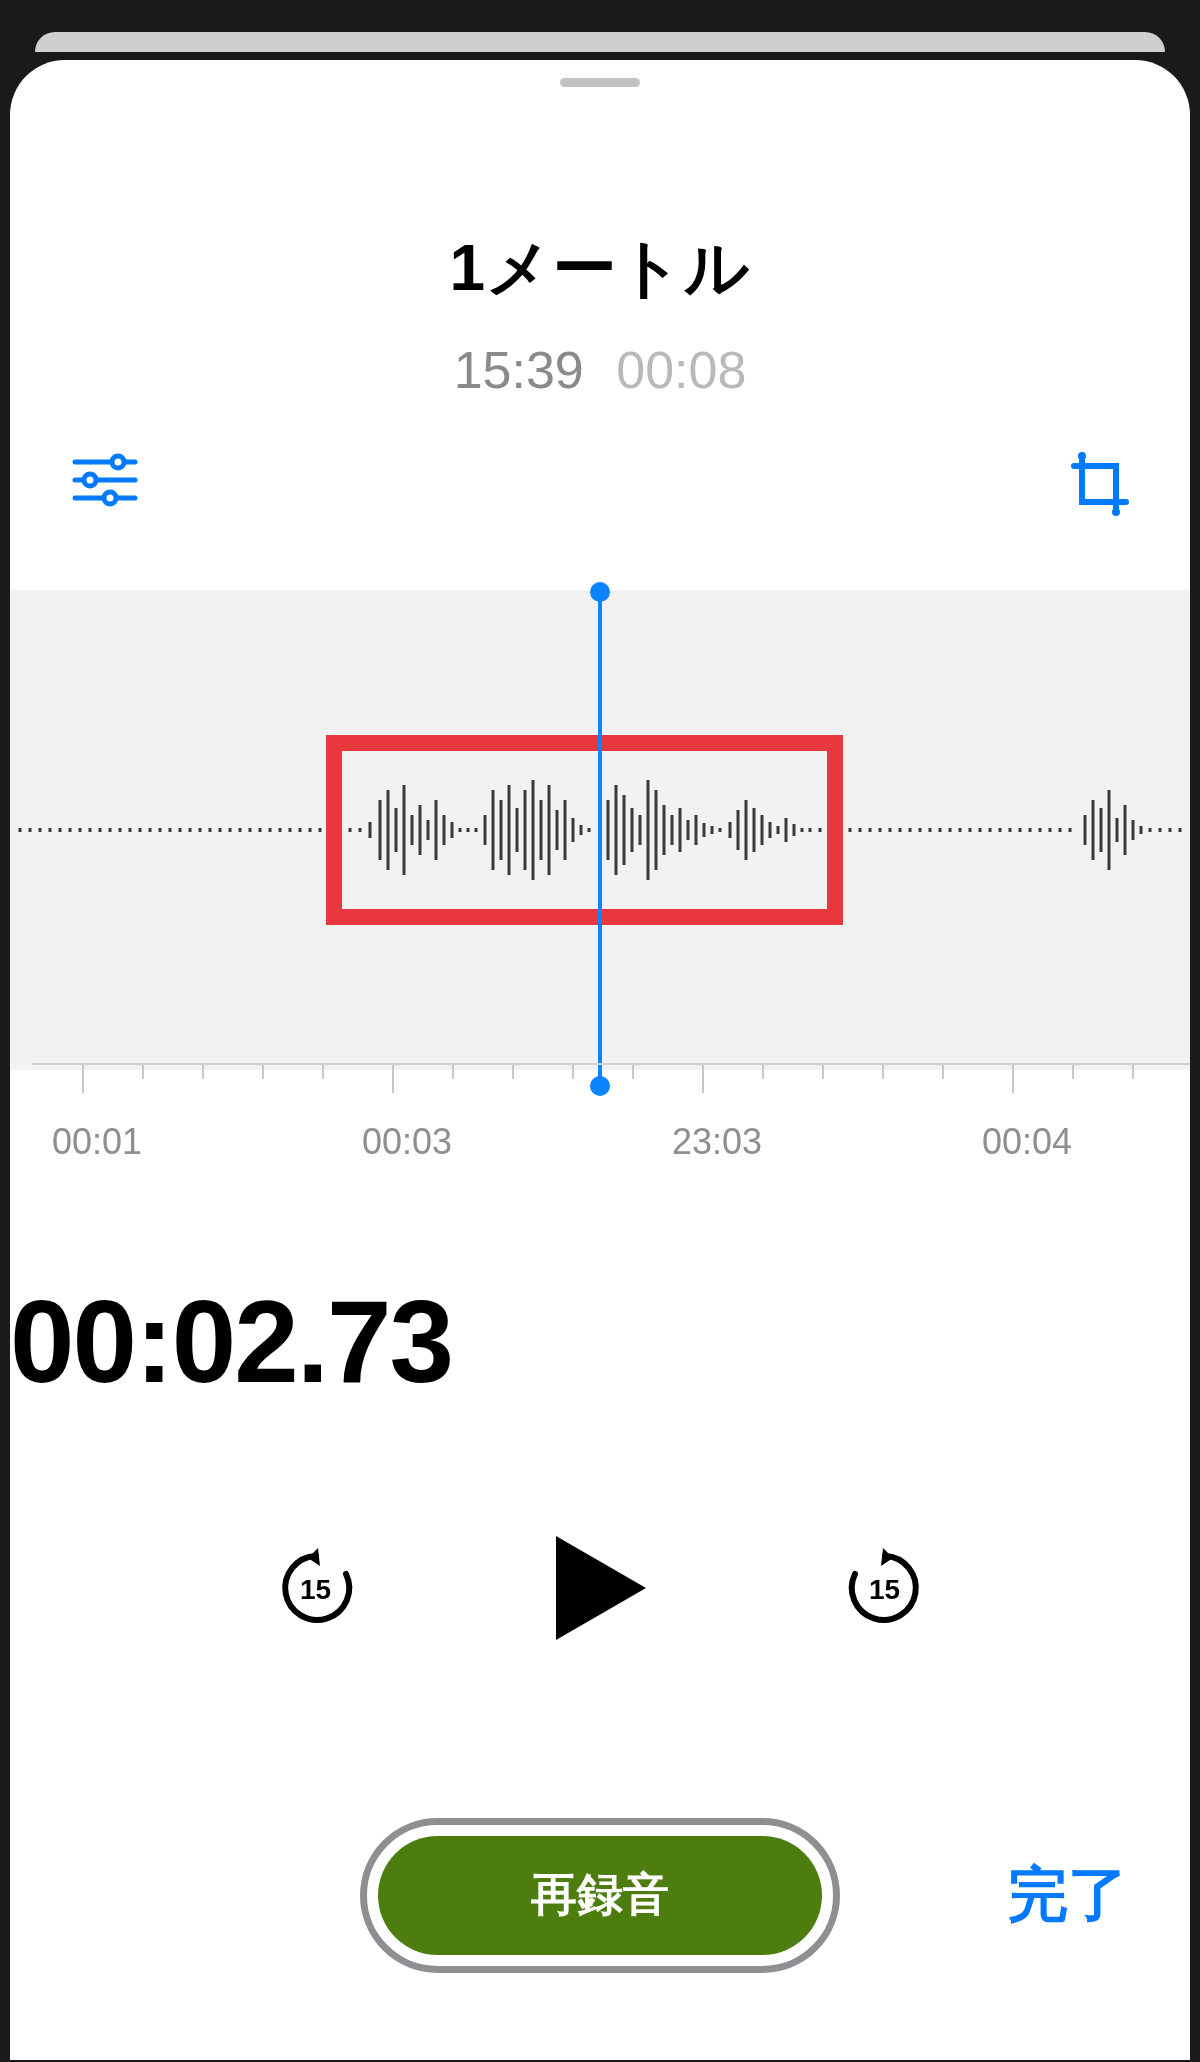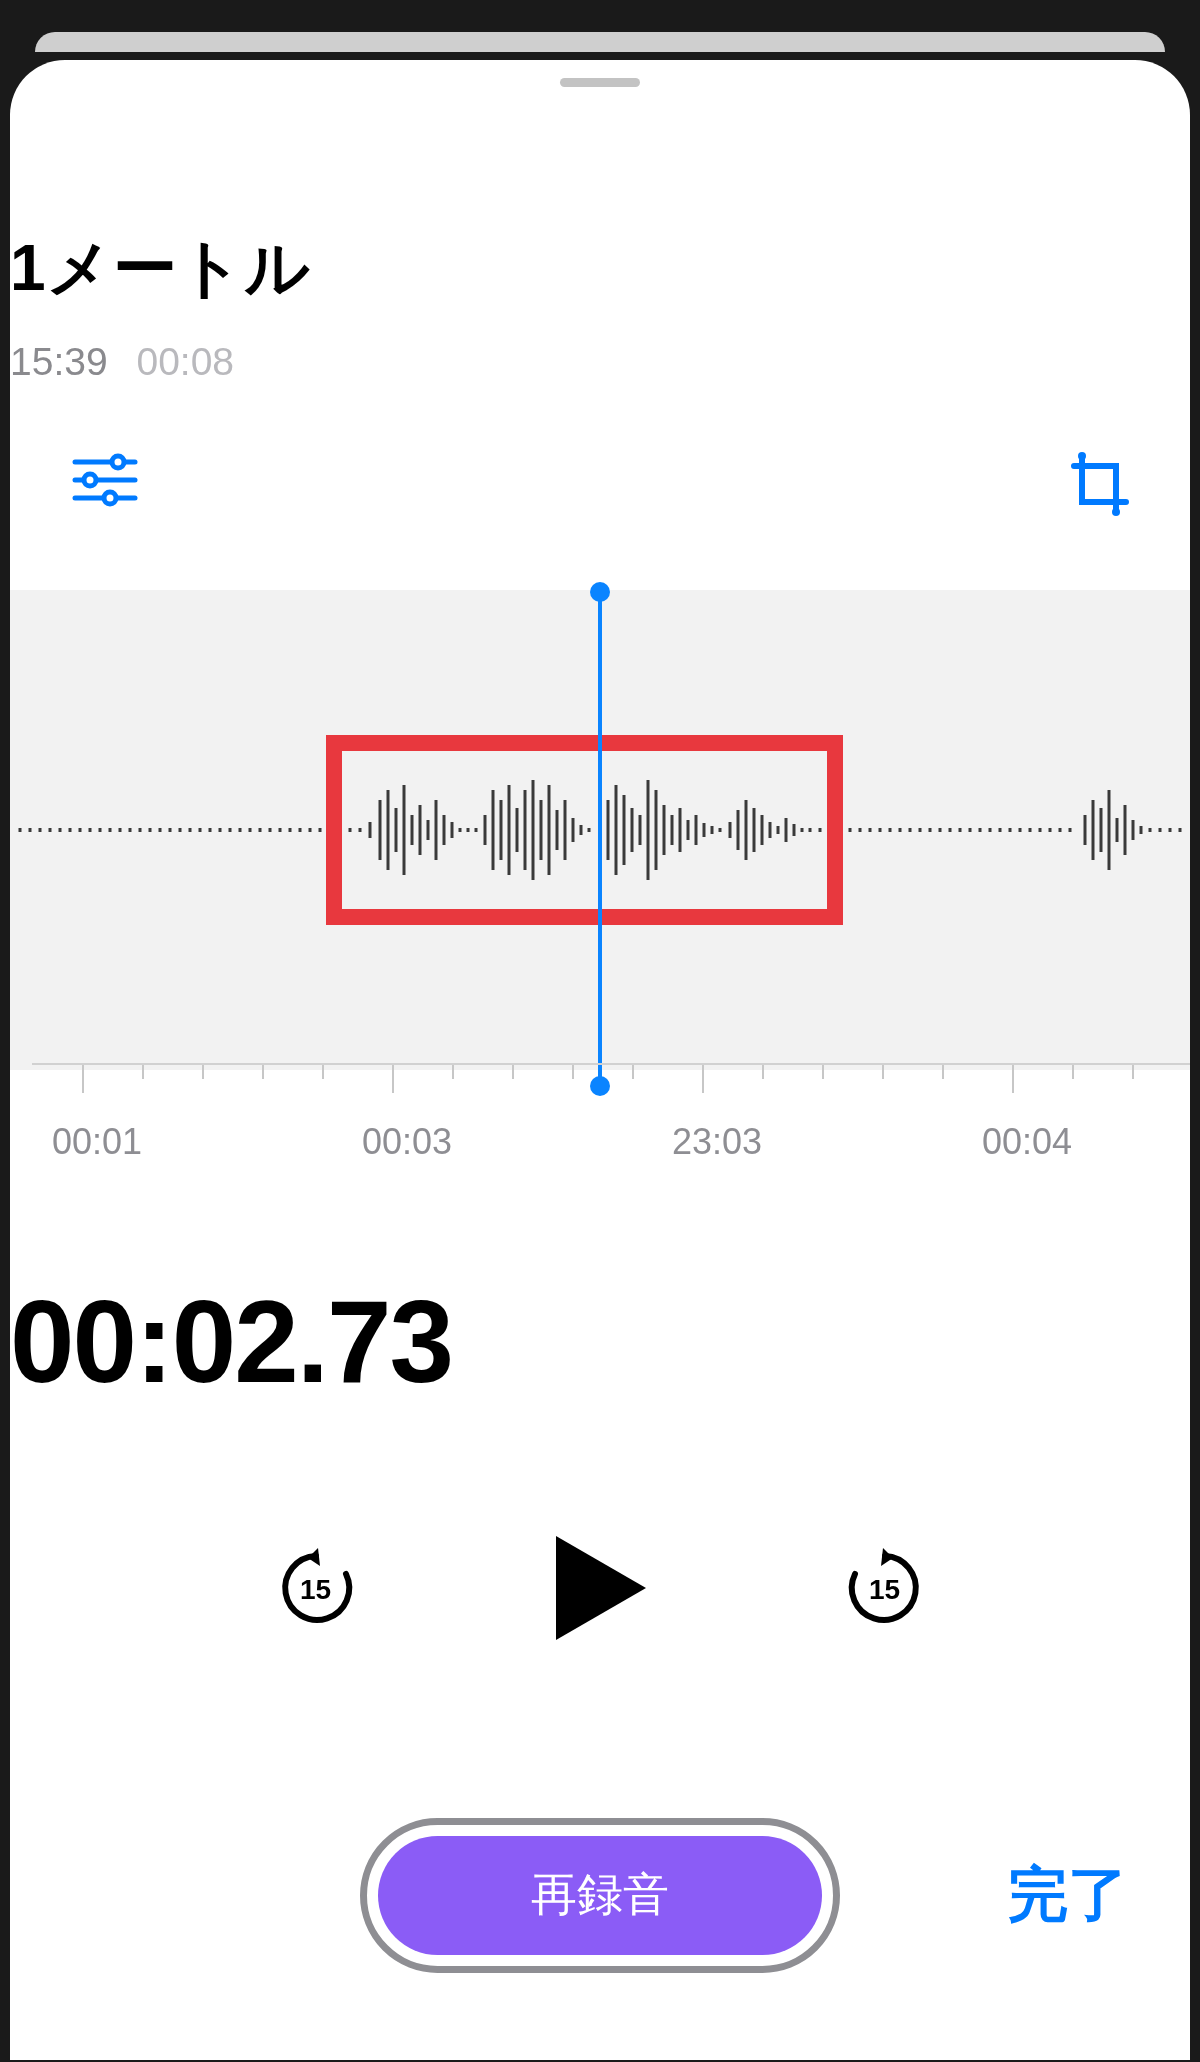--- a/index.html
+++ b/index.html
@@ -35,32 +35,32 @@
       width: 80px;
       height: 9px;
       background: #c3c3c3;
       border-radius: 5px;
       position: absolute;
       top: 18px;
       left: 50%;
       transform: translateX(-50%);
     }
     .header {
-      text-align: left;
+      text-align: center;
       margin-top: 165px;
     }
     .title {
       font-size: 64px;
       font-weight: 700;
       color: #000;
       letter-spacing: 1px;
     }
     .meta {
       margin-top: 28px;
-      font-size: 39px;
+      font-size: 52px;
       color: #8a8a8e;
     }
     .meta .time { margin-right: 18px; color: #8a8a8e; }
     .meta .duration { color: #b9b9bd; }
     .toolbar {
       position: absolute;
       top: 390px;
       left: 0; right: 0;
       padding: 0 60px;
       display: flex;
@@ -170,28 +170,28 @@
     .record-btn-outer {
       width: 480px;
       height: 155px;
       border: 7px solid #8e8e93;
       border-radius: 80px;
       padding: 11px;
       display: flex;
     }
     .record-btn-inner {
       flex: 1;
-      background: #8b5cf6;
+      background: #4d7c0f;
       border-radius: 65px;
       display: flex;
       align-items: center;
       justify-content: center;
       color: #fff;
       font-size: 46px;
-      font-weight: 400;
+      font-weight: 700;
     }
     .done-btn {
       position: absolute;
       right: 62px;
       top: 50%;
       transform: translateY(-50%);
       color: #007aff;
       font-size: 60px;
       font-weight: 600;
       text-align: right;

